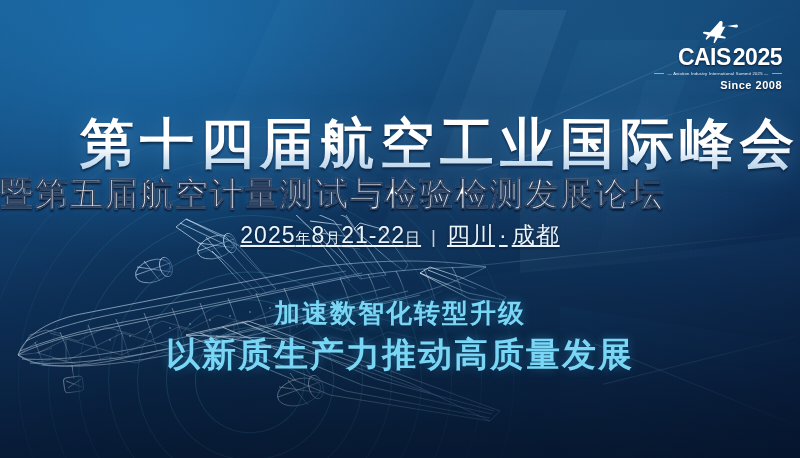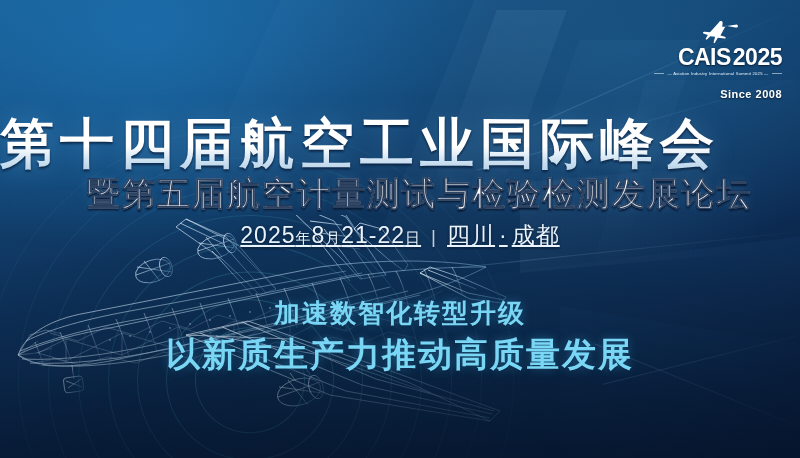--- a/index.html
+++ b/index.html
@@ -70,34 +70,34 @@
           left:50%; top:50%; transform:translate(-50%,-50%); }
 
   
   .plane-wrap { position:absolute; left:-10px; top:215px; width:520px; height:235px; }
 
   
   .content { position:absolute; inset:0; }
 
   .title-main {
     position:absolute; top:108px; left:0; width:800px;
-    text-align:left;
+    text-align:right;
     font-size:54px; font-weight:bold; letter-spacing:6px;
     font-family:"Liberation Sans", sans-serif;
     color:#ffffff;
     background:linear-gradient(180deg,#ffffff 0%,#ffffff 52%,#cfe2f2 72%,#9fc2dd 100%);
     -webkit-background-clip:text; background-clip:text;
     -webkit-text-fill-color:transparent;
     filter:drop-shadow(0 2px 1px rgba(5,25,55,.75)) drop-shadow(0 0 12px rgba(120,190,240,.25));
     white-space:nowrap;
   }
 
   .title-sub {
     position:absolute; top:172px; left:0; width:752px;
-    text-align:right;
+    text-align:left;
     font-size:33px; font-weight:bold; letter-spacing:2px;
     color:#ffffff;
     -webkit-text-stroke:0.6px rgba(10,35,70,.85);
     text-shadow:0 2px 2px rgba(6,22,48,.9), 0 0 10px rgba(120,190,240,.2);
     white-space:nowrap;
   }
 
   .meta {
     position:absolute; top:220px; left:0; width:800px;
     text-align:center;
@@ -122,21 +122,21 @@
   
   .logo { position:absolute; top:18px; right:18px; width:128px; text-align:right; }
   .logo-plane { display:block; margin:0 auto 2px; }
   .logo-main { font-size:23px; font-weight:bold; color:#ffffff;
                letter-spacing:-0.5px; line-height:1; white-space:nowrap;
                text-shadow:0 1px 2px rgba(4,18,40,.8); }
   .logo-main .yr { margin-left:2px; }
   .logo-rule { display:flex; align-items:center; justify-content:center; gap:4px; margin-top:2px; }
   .logo-rule .bar { flex:1; height:1px; background:rgba(235,245,255,.55); }
   .logo-tiny { font-size:4.2px; color:#eaf4fd; letter-spacing:.2px; white-space:nowrap; transform:scale(1,1.05); }
-  .logo-since { margin-top:12px; font-size:11px; font-weight:bold; color:#ffffff;
+  .logo-since { margin-top:3px; font-size:11px; font-weight:bold; color:#ffffff;
                 letter-spacing:.5px; text-shadow:0 1px 2px rgba(4,18,40,.8); }
 </style>
 </head>
 <body>
 
 <div id="banner">
 
   <div class="facets">
     <div class="facet f1"></div>
     <div class="facet f2"></div>

